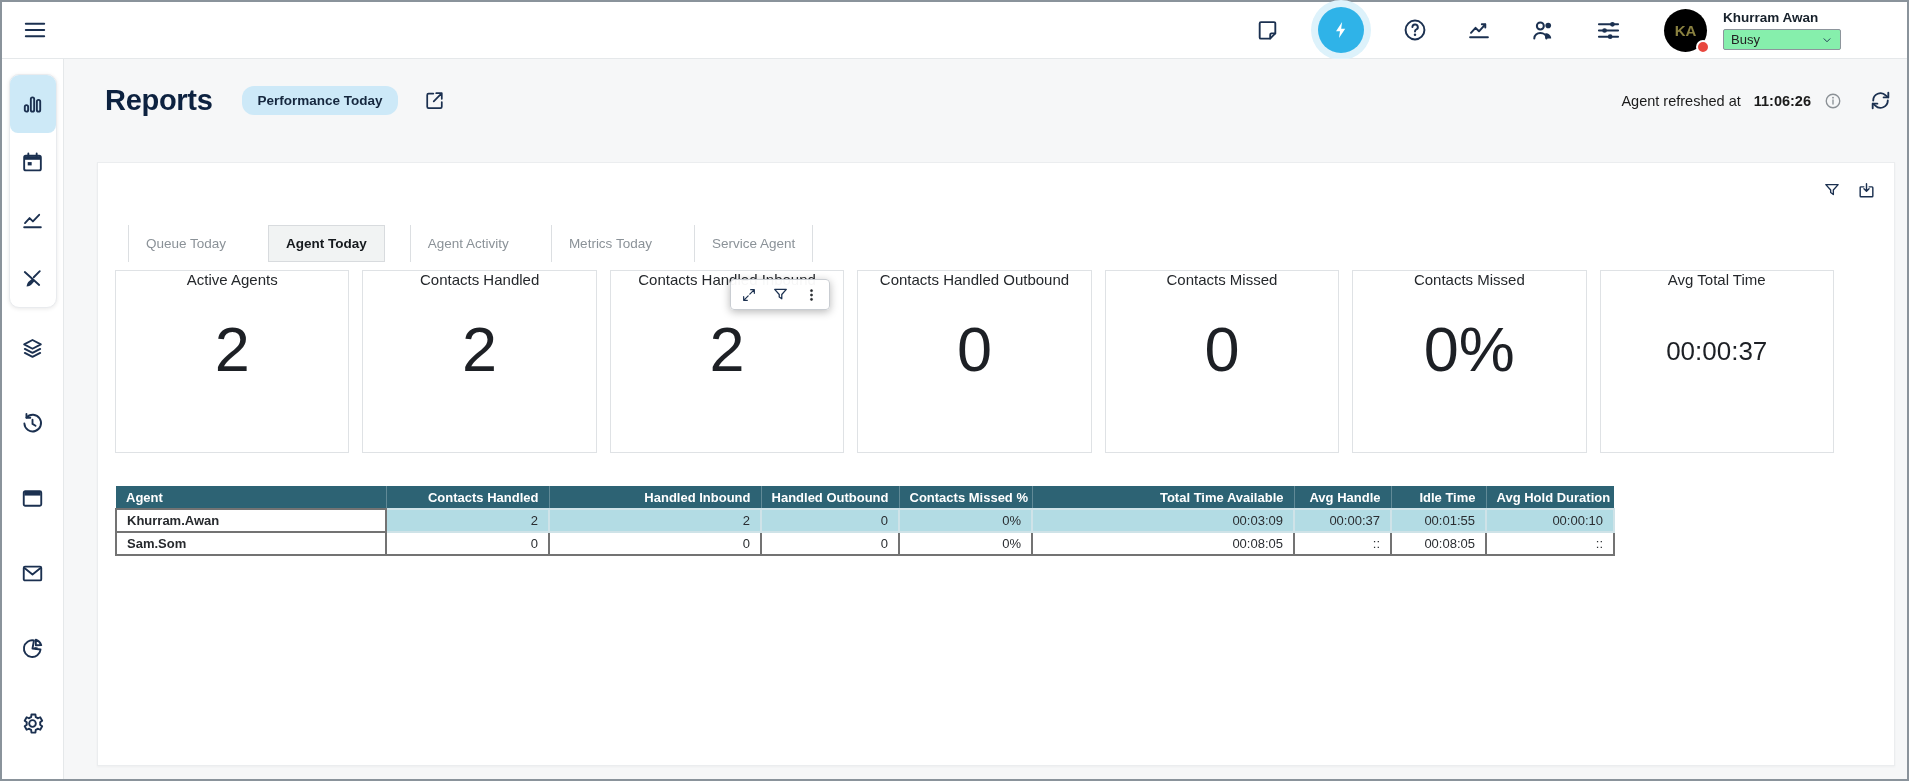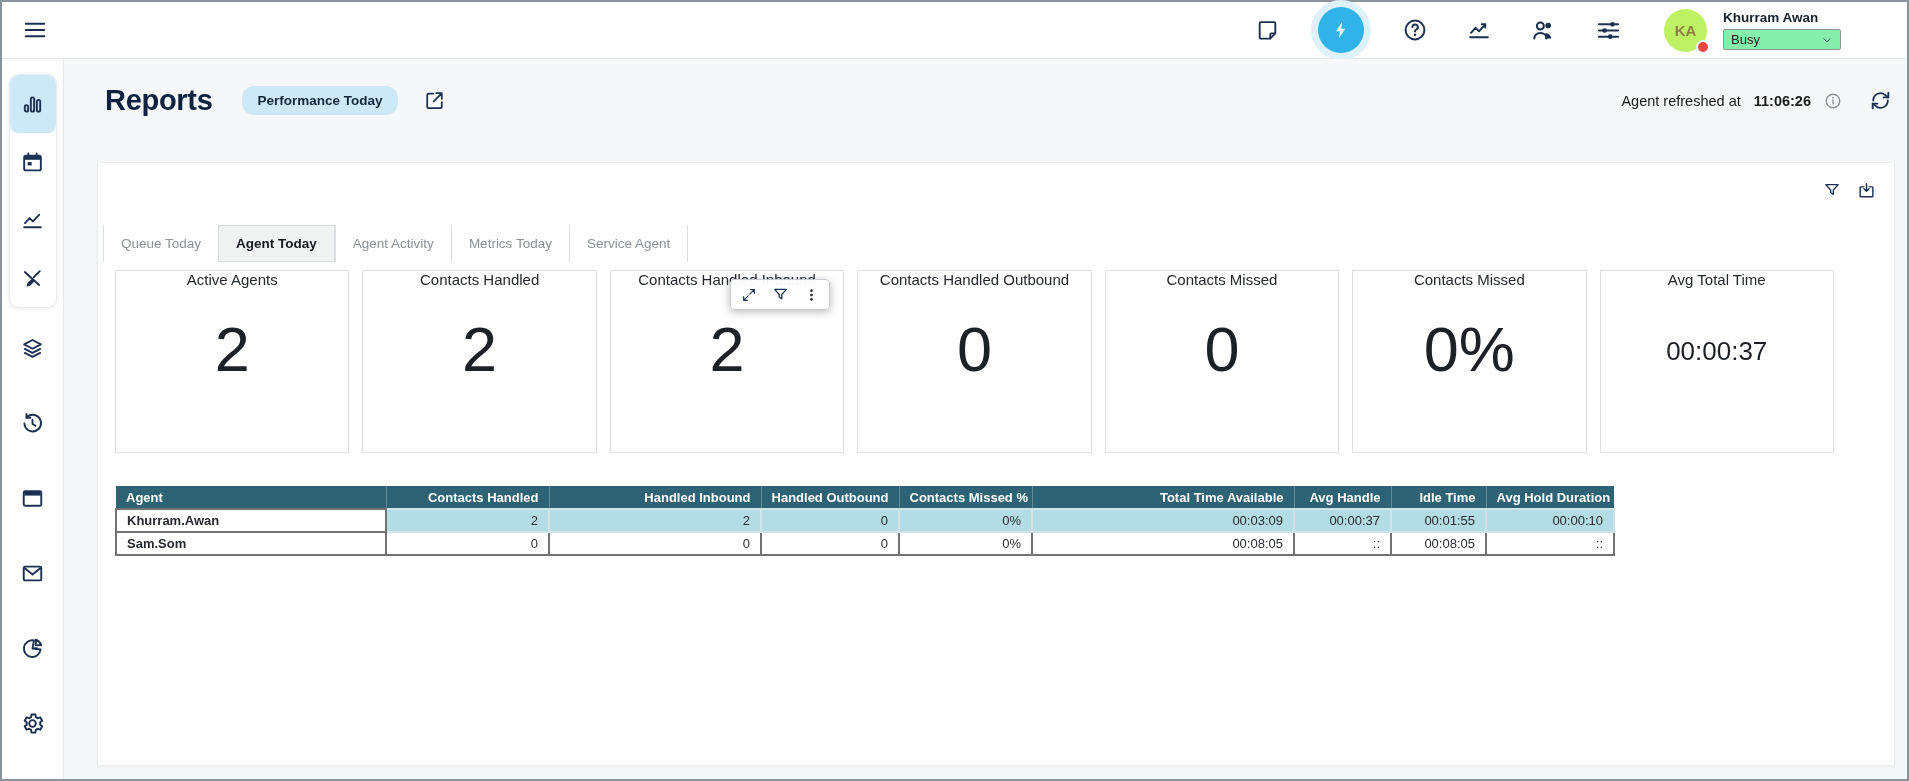--- a/index.html
+++ b/index.html
@@ -12,21 +12,21 @@
   .ic { stroke:#1b3050; fill:none; stroke-width:1.8; stroke-linecap:round; stroke-linejoin:round; }
   .ic-fill { fill:#1b3050; stroke:none; }
 
   
   .topbar { grid-column:1/3; background:#fff; border-bottom:1px solid #e5e8ea;
             display:flex; align-items:center; padding:0 66px 0 20px; }
   .tb-right { margin-left:auto; display:flex; align-items:center; gap:38px; }
   .icon-btn { cursor:pointer; }
   .boost { width:46px; height:46px; border-radius:50%; background:#2fb3e8;
            display:flex; align-items:center; justify-content:center; box-shadow:0 0 0 7px #ddf2fb; }
-  .avatar { width:43px; height:43px; border-radius:50%; background:#bef264; color:#8a8140;
+  .avatar { width:43px; height:43px; border-radius:50%; background:#000000; color:#8a8140;
             font-weight:700; font-size:15px; display:flex; align-items:center; justify-content:center;
             position:relative; margin-left:4px; }
   .presence { position:absolute; right:-3px; bottom:-2px; width:14px; height:14px; border-radius:50%;
               background:#e8473f; border:2.5px solid #fff; }
   .user-block { display:flex; flex-direction:column; gap:4px; margin-left:-22px; }
   .user-name { font-weight:700; font-size:13.5px; color:#17212b; }
   .status-select { width:118px; height:21px; border:1px solid #8d959c; border-radius:2px; background:#86efac;
                    display:flex; align-items:center; justify-content:space-between; padding:0 7px;
                    font-size:13px; color:#222; cursor:pointer; }
 
@@ -50,21 +50,21 @@
   .ph-right b { font-weight:700; }
   .refresh { margin-left:13px; }
 
   .panel { position:absolute; left:33px; right:12px; top:103px; bottom:13px; background:#fff;
            border:1px solid #ebedef; box-shadow:0 1px 2px rgba(0,0,0,.04); }
   .panel-tools { position:absolute; top:18px; right:18px; display:flex; gap:16px; }
   .panel-tools svg { stroke:#20262c; }
 
   .tabs { display:flex; margin:62px 0 0 5px; align-items:stretch; }
   .tab { height:37px; display:flex; align-items:center; padding:0 17px; font-size:13.5px; color:#8b9298;
-         border-left:1px solid #dcdfe2; cursor:pointer; background:#fff; }
+         border-left:1px solid #dcdfe2; cursor:pointer; background:#fff;margin-left:25px; }
   .tab:last-child { border-right:1px solid #dcdfe2; }
   .tab.active { background:#f1f3f3; border:1px solid #d8dbde; color:#15191d; font-weight:700; }
 
   .controls { display:flex; align-items:center; height:53px; padding-left:12px; }
   .controls-label { font-size:16.5px; color:#20242a; }
   .filters { display:flex; gap:46px; margin-left:56px; font-size:13.5px; }
   .filter { cursor:pointer; }
   .filter b { color:#2a2e33; font-weight:700; }
   .filter span.val { color:#8b9298; margin-left:7px; }
   .controls .chev { margin-left:auto; margin-right:24px; cursor:pointer; }

